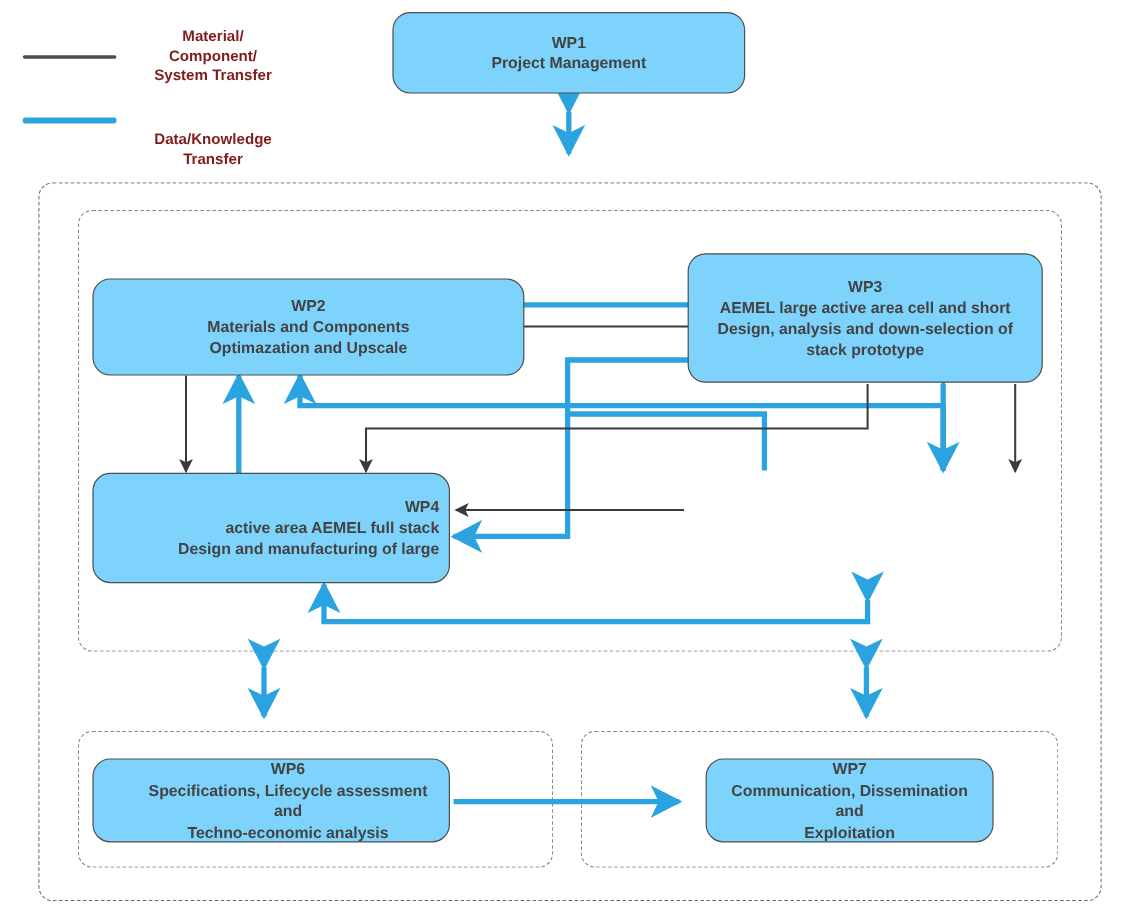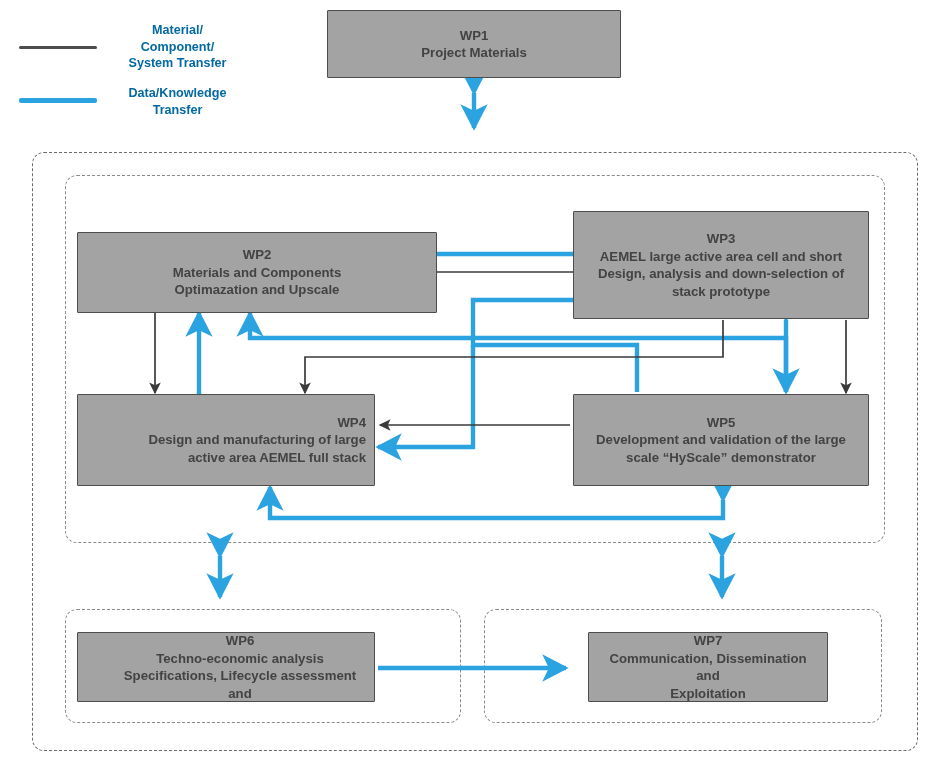--- a/index.html
+++ b/index.html
@@ -3,49 +3,49 @@
 <meta charset="utf-8">
 <style>
   html,body{margin:0;padding:0;background:#ffffff;}
   body{width:949px;height:768px;position:relative;overflow:hidden;
        font-family:"Liberation Sans",sans-serif;color:#404040;}
   #stage{position:absolute;left:0;top:0;width:949px;height:768px;}
 
   svg#wires{position:absolute;left:0;top:0;width:949px;height:768px;pointer-events:none;}
 
   .wp{position:absolute;box-sizing:border-box;border:1.6px solid #4d4d4d;
-      border-radius:1px;background:#a3a3a3;display:flex;flex-direction:column;
+      border-radius:15px;background:#7dd3fc;display:flex;flex-direction:column;
       align-items:center;justify-content:center;text-align:center;
       font-size:13.2px;line-height:17.5px;font-weight:700;color:#434343;
       padding:4px 8px;}
   .wp .ttl{font-weight:700;}
   .wp .desc{font-weight:700;}
 
   .dashbox{position:absolute;box-sizing:border-box;border-radius:12px;}
   .outer{border:1.7px dashed #6b6b6b;}
   .inner{border:1.7px dashed #8a8a8a;}
 
   .legend{position:absolute;font-size:12.6px;line-height:16.5px;
-          font-weight:700;color:#0369a1;text-align:center;}
+          font-weight:700;color:#7f1d1d;text-align:center;}
   .legline{position:absolute;border-radius:2px;}
 </style>
 </head>
 <body>
 
 <div id="stage">
 
   <div class="legline" style="left:19px;top:46px;width:78px;height:2.6px;background:#4d4d4d;"></div>
   <div class="legend" style="left:105px;top:22px;width:145px;">
     <div>Material/</div>
     <div>Component/</div>
     <div>System Transfer</div>
   </div>
 
   <div class="legline" style="left:19px;top:98px;width:78px;height:5px;background:#2AA3E0;"></div>
-  <div class="legend" style="left:105px;top:85px;width:145px;text-align:center;">
+  <div class="legend" style="left:105px;top:108px;width:145px;text-align:center;">
     <div>Data/Knowledge</div>
     <div>Transfer</div>
   </div>
 
   <div class="dashbox outer" style="left:32px;top:152px;width:886px;height:599px;"></div>
   <div class="dashbox inner" style="left:65px;top:175px;width:820px;height:368px;"></div>
   <div class="dashbox inner" style="left:65px;top:609px;width:396px;height:114px;"></div>
   <div class="dashbox inner" style="left:484px;top:609px;width:398px;height:114px;"></div>
 
   <svg id="wires" viewBox="0 0 949 768">
@@ -92,52 +92,47 @@
       <path d="M723,320 L723,357 L305,357 L305,393" marker-end="url(#ablk)"></path>
 
       <path d="M570,425 L380,425" marker-end="url(#ablk)"></path>
 
       <path d="M846,320 L846,393" marker-end="url(#ablk)"></path>
     </g>
   </svg>
 
   <div class="wp" style="left:327px;top:10px;width:294px;height:68px;">
     <div class="ttl">WP1</div>
-    <div class="desc">Project Materials</div>
+    <div class="desc">Project Management</div>
   </div>
 
   <div class="wp" style="left:77px;top:232px;width:360px;height:81px;">
     <div class="ttl">WP2</div>
     <div class="desc">Materials and Components</div>
     <div class="desc">Optimazation and Upscale</div>
   </div>
 
   <div class="wp" style="left:573px;top:211px;width:296px;height:108px;text-align:right;">
     <div class="ttl">WP3</div>
     <div class="desc">AEMEL large active area cell and short</div>
     <div class="desc">Design, analysis and down-selection of</div>
     <div class="desc">stack prototype</div>
   </div>
 
   <div class="wp" style="left:77px;top:394px;width:298px;height:92px;align-items:flex-end;">
     <div class="ttl">WP4</div>
+    <div class="desc">active area AEMEL full stack</div>
     <div class="desc">Design and manufacturing of large</div>
-    <div class="desc">active area AEMEL full stack</div>
   </div>
 
-  <div class="wp" style="left:573px;top:394px;width:296px;height:92px;">
-    <div class="ttl">WP5</div>
-    <div class="desc">Development and validation of the large</div>
-    <div class="desc">scale “HyScale” demonstrator</div>
-  </div>
 
   <div class="wp" style="left:77px;top:632px;width:298px;height:70px;padding-left:36px;">
     <div class="ttl">WP6</div>
+    <div class="desc">Specifications, Lifecycle assessment and</div>
     <div class="desc">Techno-economic analysis</div>
-    <div class="desc">Specifications, Lifecycle assessment and</div>
   </div>
 
   <div class="wp" style="left:572px;top:632px;width:240px;height:70px;margin-left:16px;">
     <div class="ttl">WP7</div>
     <div class="desc">Communication, Dissemination and</div>
     <div class="desc">Exploitation</div>
   </div>
 
 </div>
 

